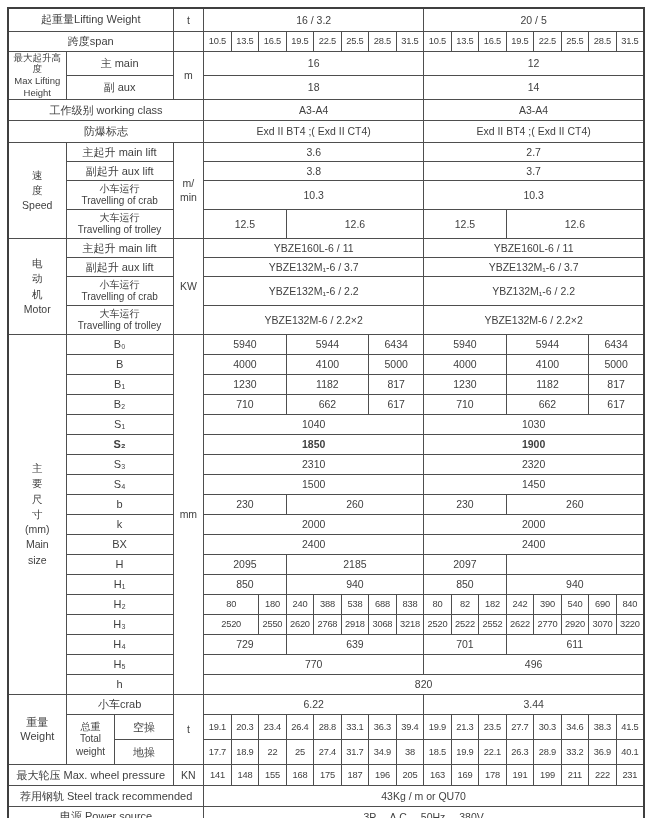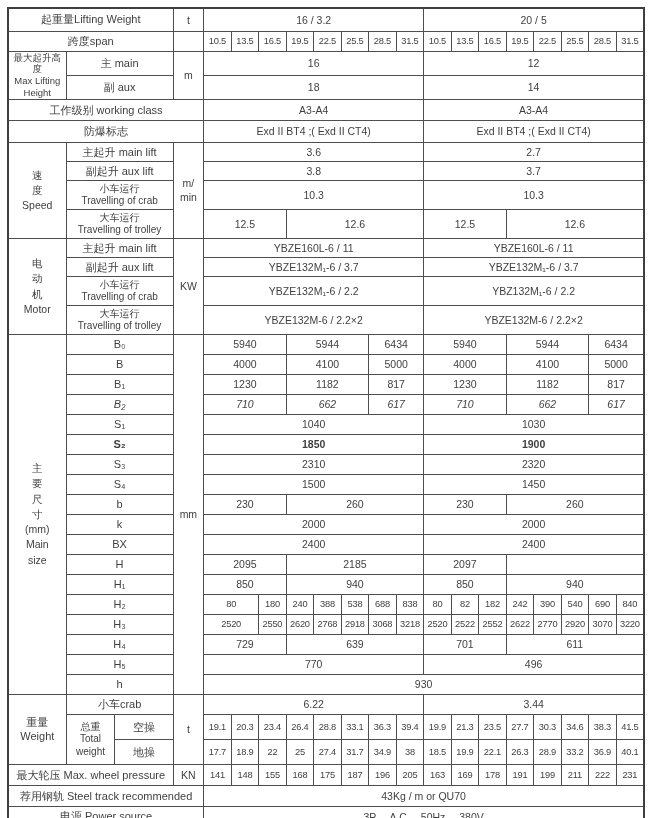--- a/index.html
+++ b/index.html
@@ -200,21 +200,21 @@
       </tr>
       <tr style="height: 20px;">
         <td colspan="2" class="lbl">B₁</td>
         <td colspan="3">1230</td>
         <td colspan="3">1182</td>
         <td colspan="2">817</td>
         <td colspan="3">1230</td>
         <td colspan="3">1182</td>
         <td colspan="2">817</td>
       </tr>
-      <tr style="height: 20px; font-style: italic;">
+      <tr style="height: 20px;">
         <td colspan="2" class="lbl">B₂</td>
         <td colspan="3">710</td>
         <td colspan="3">662</td>
         <td colspan="2">617</td>
         <td colspan="3">710</td>
         <td colspan="3">662</td>
         <td colspan="2">617</td>
       </tr>
       <tr style="height: 20px;">
         <td colspan="2" class="lbl">S₁</td>
@@ -310,21 +310,21 @@
         <td colspan="3">701</td>
         <td colspan="5">611</td>
       </tr>
       <tr style="height: 20px;">
         <td colspan="2" class="lbl">H₅</td>
         <td colspan="8">770</td>
         <td colspan="8">496</td>
       </tr>
       <tr style="height: 20px;">
         <td colspan="2" class="lbl">h</td>
-        <td colspan="16">930</td>
+        <td colspan="16">820</td>
       </tr>
       <tr style="height: 20px;">
         <td rowspan="3" class="lbl pre">重量
 Weight</td>
         <td colspan="2" class="lbl">小车crab</td>
         <td rowspan="3" class="unit">t</td>
         <td colspan="8">6.22</td>
         <td colspan="8">3.44</td>
       </tr>
       <tr style="height: 25px;">

